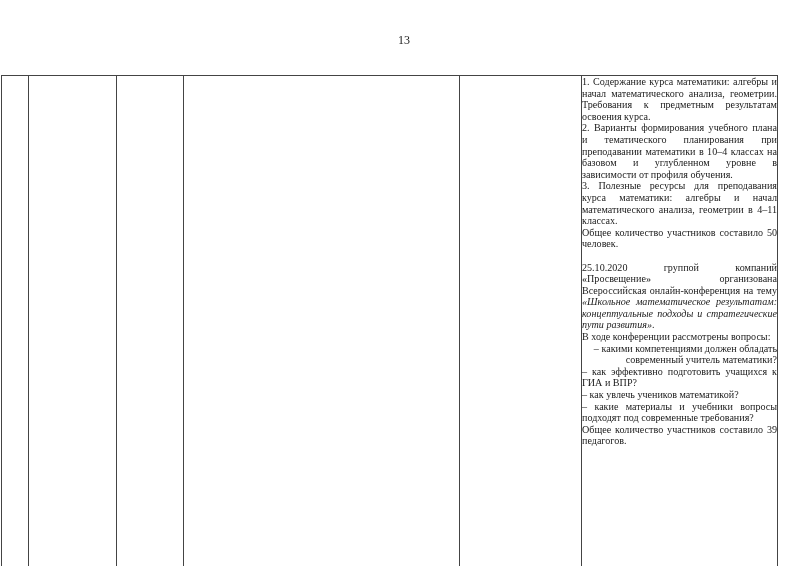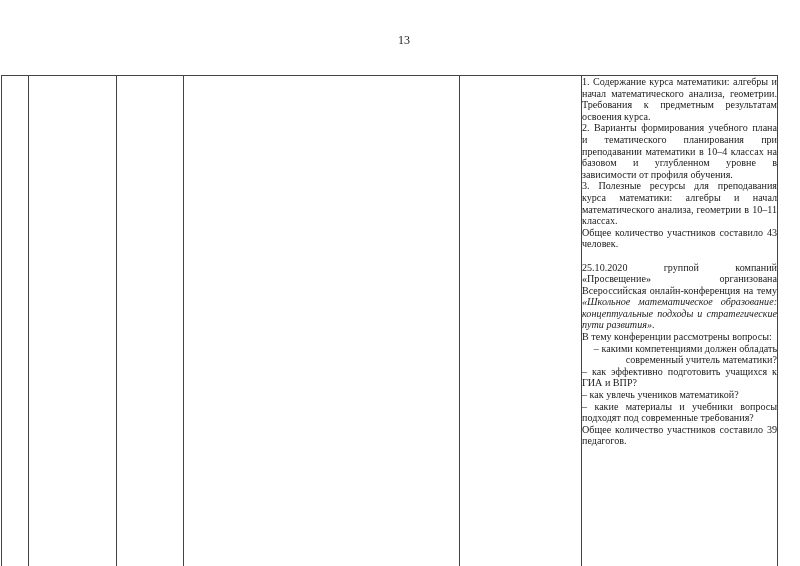--- a/index.html
+++ b/index.html
@@ -33,25 +33,25 @@
   <tbody>
       <tr>
     <td></td>
     <td></td>
     <td></td>
     <td></td>
     <td></td>
     <td class="text-cell">
       <p class="para">1. Содержание курса математики: алгебры и начал математического анализа, геометрии. Требования к предметным результатам освоения курса.</p>
       <p class="para">2. Варианты формирования учебного плана и тематического планирования при преподавании математики в 10–4 классах на базовом и углубленном уровне в зависимости от профиля обучения.</p>
-      <p class="para">3. Полезные ресурсы для преподавания курса математики: алгебры и начал математического анализа, геометрии в 10–11 классах.</p>
-      <p class="para">Общее количество участников составило 43 человек.</p>
+      <p class="para">3. Полезные ресурсы для преподавания курса математики: алгебры и начал математического анализа, геометрии в 4–11 классах.</p>
+      <p class="para">Общее количество участников составило 50 человек.</p>
       <div class="gap"></div>
-      <p class="para"><span>25.10.2020 группой компаний «Просвещение» организована Всероссийская онлайн-конференция на тему </span><span class="italic">«Школьное математическое образование: концептуальные подходы и стратегические пути развития»</span><span>.</span></p>
-      <p class="para">В тему конференции рассмотрены вопросы:</p>
+      <p class="para"><span>25.10.2020 группой компаний «Просвещение» организована Всероссийская онлайн-конференция на тему </span><span class="italic">«Школьное математическое результатам: концептуальные подходы и стратегические пути развития»</span><span>.</span></p>
+      <p class="para">В ходе конференции рассмотрены вопросы:</p>
       <p class="para" style="text-align:right">– какими компетенциями должен обладать современный учитель математики?</p>
       <p class="para">– как эффективно подготовить учащихся к ГИА и ВПР?</p>
       <p class="para">– как увлечь учеников математикой?</p>
       <p class="para">– какие материалы и учебники вопросы подходят под современные требования?</p>
       <p class="para">Общее количество участников составило 39 педагогов.</p>
     </td>
   </tr>
 </tbody>
   </table>
 

